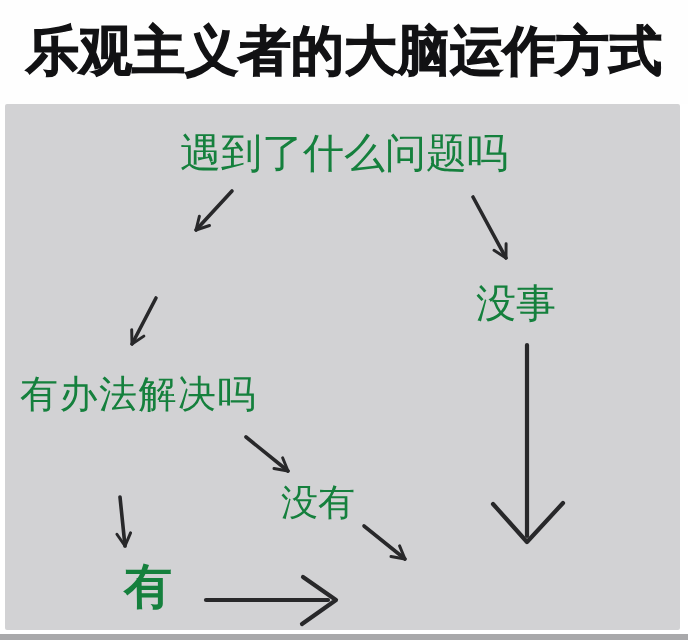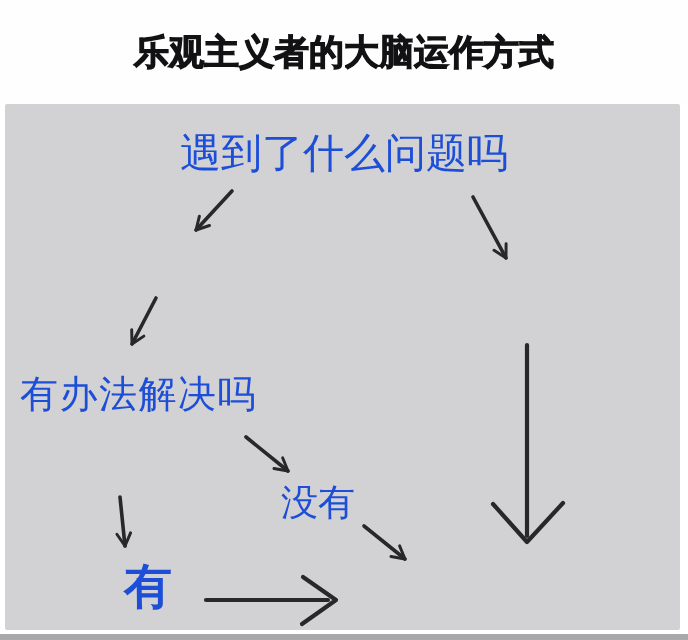--- a/index.html
+++ b/index.html
@@ -15,21 +15,21 @@
   .title-bar {
     position: absolute;
     left: 0; top: 0;
     width: 688px; height: 104px;
     background: #fefefe;
     display: flex;
     align-items: center;
     justify-content: center;
   }
   .page-title {
-    font-size: 35px;
+    font-size: 53px;
     font-weight: 900;
     color: #121214;
     letter-spacing: 0px;
     white-space: nowrap;
     -webkit-text-stroke: 1.2px #121214;
   }
   .panel {
     position: absolute;
     left: 5px; top: 104px;
     width: 675px; height: 526px;
@@ -57,21 +57,21 @@
   }
   .edge-big {
     fill: none;
     stroke: #28282a;
     stroke-width: 4.2;
     stroke-linecap: round;
     stroke-linejoin: round;
   }
   .node {
     position: absolute;
-    color: #1d4ed8;
+    color: #15803d;
     white-space: nowrap;
     line-height: 1;
     font-weight: 500;
   }
   .node-question   { left: 180px; top: 133px; font-size: 41px; }
   .node-yes        { left: 127px; top: 247px; font-size: 41px; }
   .node-no-problem { left: 476px; top: 283px; font-size: 40px; }
   .node-solvable   { left: 20px;  top: 375px; font-size: 38px; letter-spacing: 1.5px; }
   .node-no-solution{ left: 281px; top: 484px; font-size: 37px; }
   .node-has-solution{ left: 124px; top: 562px; font-size: 48px; font-weight: 700; }
@@ -106,18 +106,19 @@
       <path class="edge-big" d="M527,345 L527,536"></path>
       <path class="edge-big" d="M493,504 L527,542 L563,503"></path>
     </g>
     <g>
       <path class="edge-big" d="M206,600 L328,600"></path>
       <path class="edge-big" d="M303,577 L336,600 L302,624"></path>
     </g>
   </svg>
 
   <div class="node node-question">遇到了什么问题吗</div>
+  <div class="node node-no-problem">没事</div>
   <div class="node node-no-solution">没有</div>
   <div class="node node-solvable">有办法解决吗</div>
   <div class="node node-has-solution">有</div>
 
   <div class="bottom-strip"></div>
 </div>
 
 </body></html>

